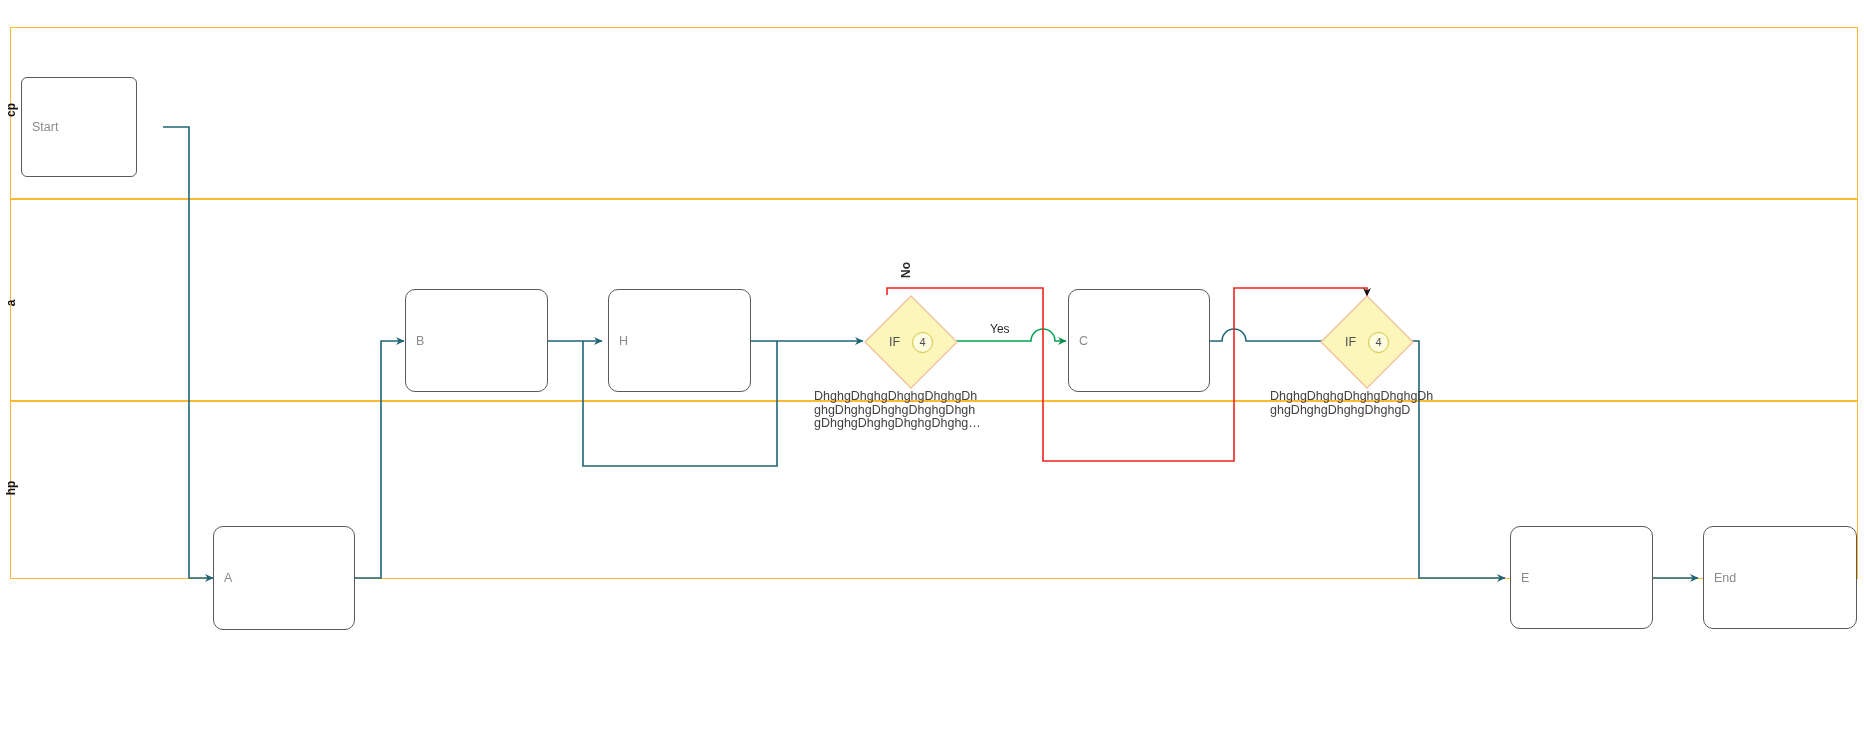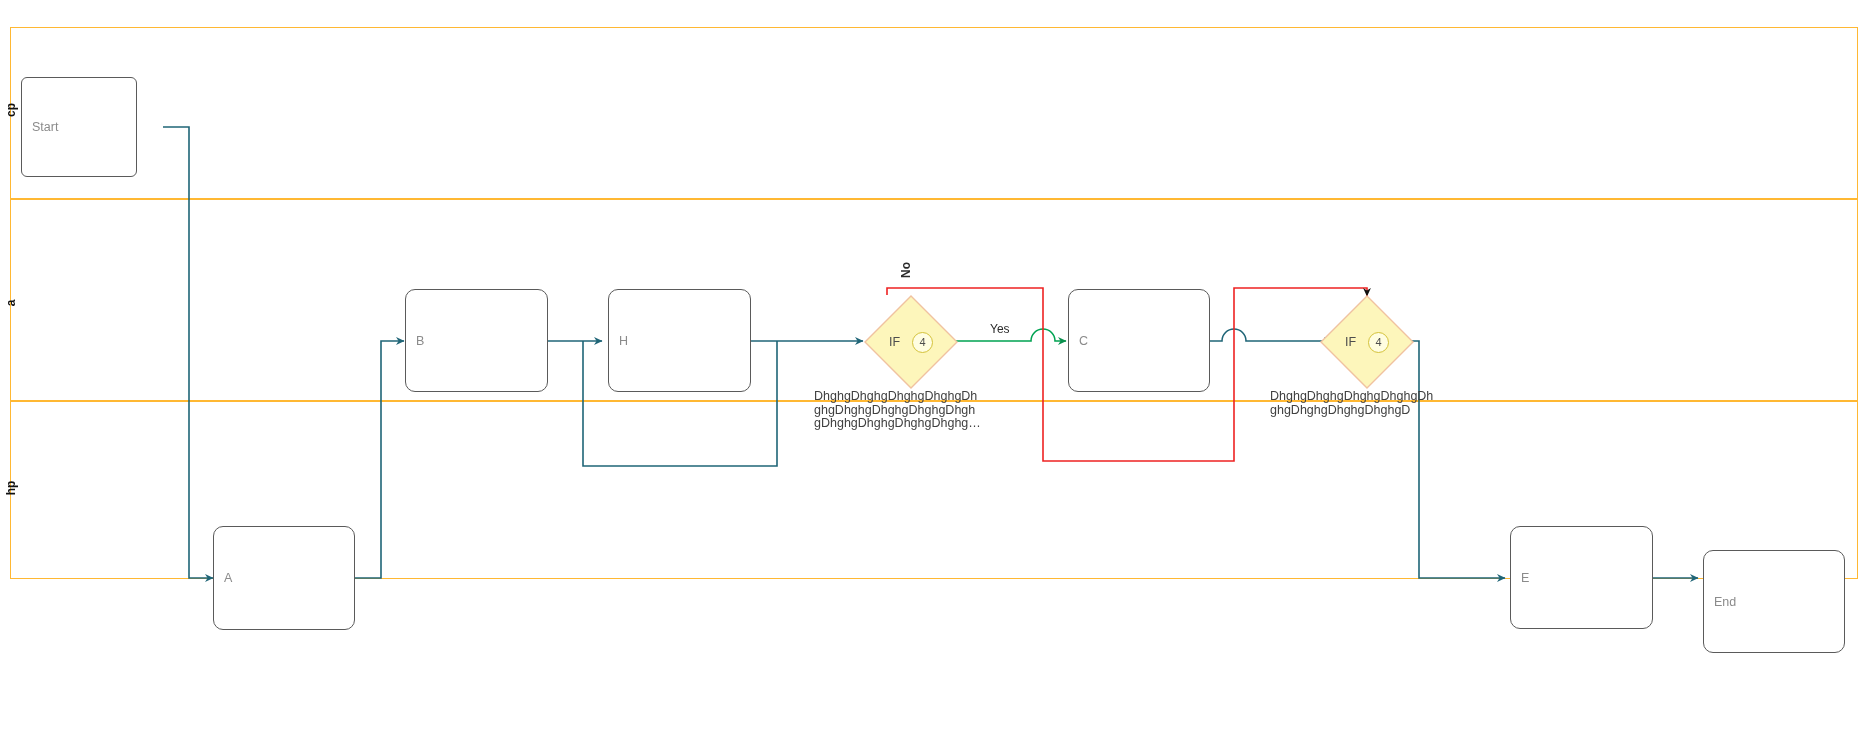--- a/index.html
+++ b/index.html
@@ -183,21 +183,21 @@
   </div>
 
   <div class="node" style="left:1068px; top:289px; width:142px; height:103px;">
     <span>C</span>
   </div>
 
   <div class="node" style="left:1510px; top:526px; width:143px; height:103px;">
     <span>E</span>
   </div>
 
-  <div class="node" style="left:1703px; top:526px; width:142px; height:103px;margin-top:24px;">
+  <div class="node" style="left:1703px; top:526px; width:154px; height:103px;">
     <span>End</span>
   </div>
 
   <div class="diamond-wrap" style="left:864px; top:295px; width:94px; height:94px;">
     <svg width="94" height="94" viewBox="0 0 94 94" xmlns="http://www.w3.org/2000/svg">
       <polygon points="47,1 93,47 47,93 1,47" fill="#fdf6bb" stroke="#f0c2a0" stroke-width="1.4"></polygon>
     </svg>
     <div class="diamond-text">
       <span>IF</span>
       <span class="badge">4</span>

